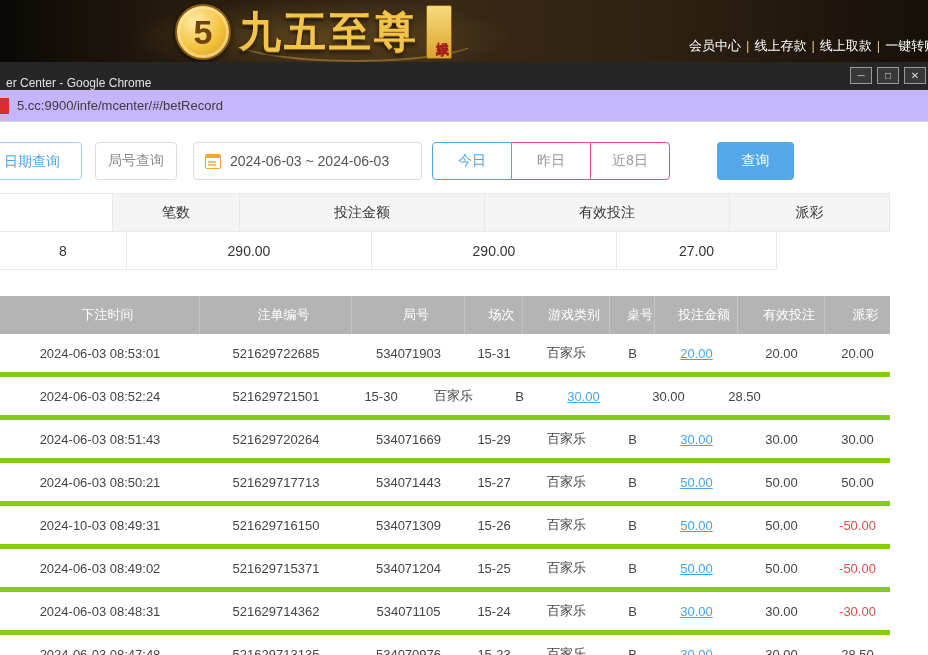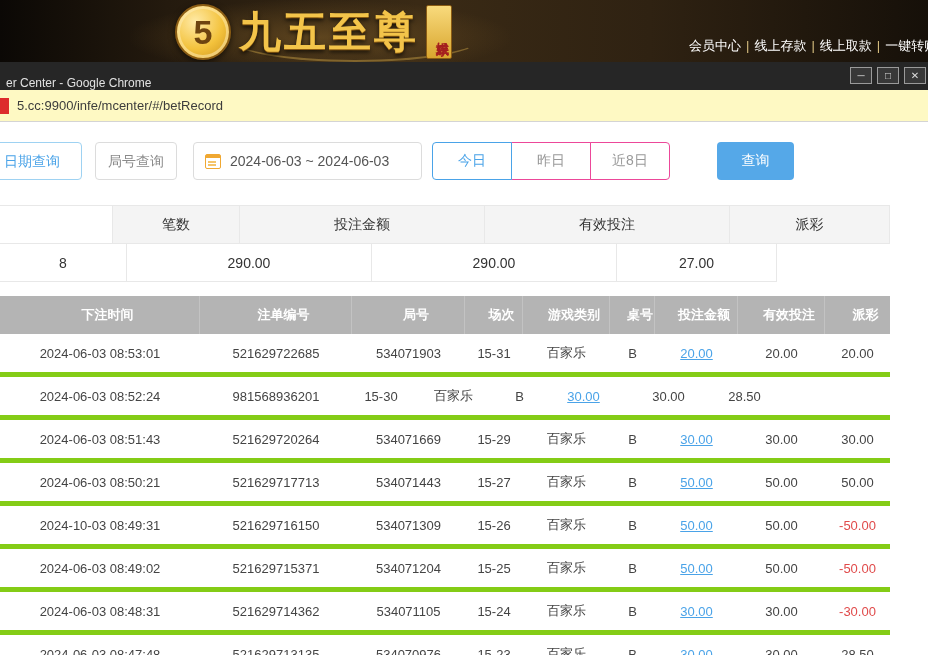--- a/index.html
+++ b/index.html
@@ -29,63 +29,63 @@
   .nav-item{color:#fff;margin:0 5px;cursor:pointer;}
   .nav-sep{color:#d8c080;}
 
   
   .chrome-titlebar{position:absolute;top:62px;left:0;width:928px;height:28px;background:#262626;
         display:flex;align-items:flex-end;box-sizing:border-box;padding:0 6px;}
   .win-title{color:#e2e2e2;font-size:12px;}
   .win-btns{position:absolute;right:2px;top:5px;display:flex;gap:5px;}
   .winbtn{width:22px;height:17px;border:1px solid #9a9a9a;background:#383838;color:#ddd;
         font-size:10px;line-height:15px;text-align:center;cursor:pointer;box-sizing:border-box;}
-  .urlbar{position:absolute;top:90px;left:0;width:928px;height:32px;background:#fef9c3;
+  .urlbar{position:absolute;top:90px;left:0;width:928px;height:32px;background:#c4b5fd;
         border-bottom:1px solid #d4d4d4;display:flex;align-items:center;box-sizing:border-box;}
   .favicon-fragment{width:9px;height:16px;background:#dd2c2c;margin-right:8px;flex:0 0 auto;}
   .url-text{font-size:13px;color:#3c3c3c;white-space:nowrap;cursor:text;}
 
   
   .tab-date{position:absolute;left:-18px;top:142px;width:100px;height:38px;box-sizing:border-box;
         border:1px solid #9ed2f2;border-radius:4px;background:#fff;color:#4aa3e8;
         font-size:14px;line-height:36px;text-align:center;cursor:pointer;}
   .tab-round{position:absolute;left:95px;top:142px;width:82px;height:38px;box-sizing:border-box;
         border:1px solid #dcdcdc;border-radius:4px;background:#fff;color:#8a8a8a;
-        font-size:14px;line-height:36px;text-align:center;cursor:pointer;}
+        font-size:14px;line-height:36px;text-align:center;cursor:pointer;font-family:Liberation Mono, monospace;}
   .date-input{position:absolute;left:193px;top:142px;width:229px;height:38px;box-sizing:border-box;
         border:1px solid #dcdcdc;border-radius:4px;background:#fff;display:flex;align-items:center;cursor:pointer;}
   .cal-icon{width:14px;height:13px;border:1px solid #f0a832;border-radius:2px;position:relative;
         margin:0 9px 0 11px;background:#fff;flex:0 0 auto;}
   .cal-icon::before{content:'';position:absolute;left:0;top:0;right:0;height:3px;background:#f0a832;}
   .cal-icon::after{content:'';position:absolute;left:2px;top:6px;width:8px;height:2px;
         background:#f5c56a;box-shadow:0 3px 0 #f5c56a;}
   .date-text{font-size:14px;color:#555;}
   .quick-group{position:absolute;left:432px;top:142px;display:flex;}
   .quick-btn{width:80px;height:38px;box-sizing:border-box;border:1px solid #ec4899;background:#fff;
         color:#999;font-size:14px;margin-left:-1px;cursor:pointer;font-family:inherit;padding:0;}
   .quick-btn:first-child{margin-left:0;border-radius:4px 0 0 4px;}
   .quick-btn:last-child{border-radius:0 4px 4px 0;}
   .quick-btn.active{color:#4aa3e8;border-color:#4aa3e8;position:relative;z-index:2;}
   .search-btn{position:absolute;left:717px;top:142px;width:77px;height:38px;border:none;border-radius:4px;
         background:#55a8e8;color:#fff;font-size:14px;cursor:pointer;font-family:inherit;}
 
   
-  .summary{position:absolute;left:0;top:205px;width:890px;border-top:1px solid #e8e8e8;}
+  .summary{position:absolute;left:0;top:193px;width:890px;border-top:1px solid #e8e8e8;}
   .sum-row{display:flex;}
   .sum-cell{box-sizing:border-box;height:38px;border-right:1px solid #e8e8e8;border-bottom:1px solid #e8e8e8;
         display:flex;align-items:center;justify-content:center;font-size:14px;color:#333;background:#fff;}
   .sum-row:first-child .sum-cell{border-left:none;}
   .sum-cell.shaded{background:#f4f4f4;}
   .sc0{width:113px;border-left:1px solid #e8e8e8;}
   .sc1{width:127px}.sc2{width:245px}.sc3{width:245px}.sc4{width:160px}
 
   
   .bet-table{position:absolute;left:0;top:296px;width:890px;}
   .thead{display:flex;background:#b4b4b4;}
-  .thead .tcell{color:#fff;font-weight:bold;border-right:1px solid #c3c3c3;padding-left:16px;}
+  .thead .tcell{color:#fff;font-weight:normal;border-right:1px solid #c3c3c3;padding-left:16px;}
   .thead .tcell:last-child{border-right:none;}
   .trow{display:flex;background:#fff;border-bottom:5px solid #84cc16;}
   .tcell{box-sizing:border-box;height:38px;display:flex;align-items:center;justify-content:center;
         font-size:13px;color:#444;}
   .c0{width:200px}.c1{width:152px}.c2{width:113px}.c3{width:58px}.c4{width:87px}
   .c5{width:45px}.c6{width:83px}.c7{width:87px}.c8{width:65px}
   .link{color:#4aa3e8;text-decoration:underline;cursor:pointer;}
   .neg{color:#e04b4b;}
 </style>
 </head>
@@ -170,21 +170,21 @@
           <div class="tcell c4">百家乐</div>
           <div class="tcell c5">B</div>
           <div class="tcell c6">
             <span class="link">20.00</span>
           </div>
           <div class="tcell c7">20.00</div>
           <div class="tcell c8">20.00</div>
         </div>
         <div class="trow">
           <div class="tcell c0">2024-06-03 08:52:24</div>
-          <div class="tcell c1">981568936201</div>
+          <div class="tcell c1">521629721501</div>
           <div class="tcell c3">15-30</div>
           <div class="tcell c4">百家乐</div>
           <div class="tcell c5">B</div>
           <div class="tcell c6">
             <span class="link">30.00</span>
           </div>
           <div class="tcell c7">30.00</div>
           <div class="tcell c8">28.50</div>
         </div>
         <div class="trow">

